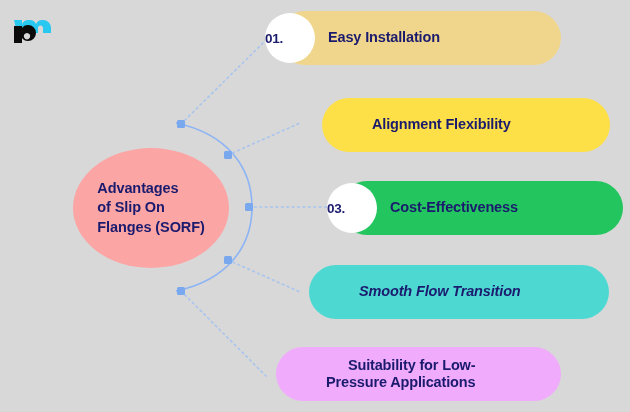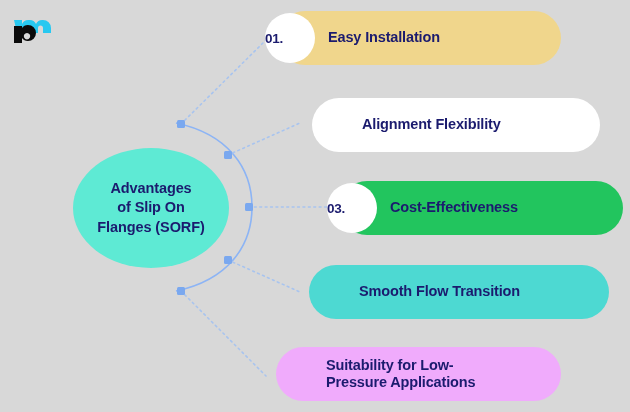--- a/index.html
+++ b/index.html
@@ -42,25 +42,24 @@
   }
 
   
   #hub {
     position: absolute;
     left: 73px;
     top: 148px;
     width: 156px;
     height: 120px;
     border-radius: 50%;
-    background: #5eead4;
+    background: #fca5a5;
     display: flex;
     align-items: center;
     justify-content: center;
-    text-align: center;
   }
   #hub-label {
     color: #1b1b6e;
     font-size: 14.5px;
     font-weight: bold;
     line-height: 1.32;
     letter-spacing: -0.1px;
     white-space: pre-line;
   }
 
@@ -71,20 +70,21 @@
     display: flex;
     align-items: center;
   }
   .pill {
     position: absolute;
     top: 0;
     height: 54px;
     border-radius: 27px;
     display: flex;
     align-items: center;
+    text-align: right;
   }
   .pill-text {
     color: #1b1b6e;
     font-size: 14.5px;
     font-weight: bold;
     line-height: 1.18;
     white-space: pre-line;
     letter-spacing: -0.15px;
   }
   .badge {
@@ -153,36 +153,36 @@
   <div class="row" style="left:265px; top:11px; width:300px;">
     <div class="pill" style="left:13px; width:233px; padding-left:50px; background:#f0d68c;">
       <span class="pill-text">Easy Installation</span>
     </div>
     <div class="badge">
       <span class="badge-text">01.</span>
     </div>
   </div>
 
   <div class="row" style="left:297px; top:98px; width:300px;">
-    <div class="pill" style="left:15px; width:238px; padding-left:50px; background:#ffffff;">
+    <div class="pill" style="left:25px; width:238px; padding-left:50px; background:#fde047;">
       <span class="pill-text">Alignment Flexibility</span>
     </div>
   </div>
 
   <div class="row" style="left:327px; top:181px; width:300px;">
     <div class="pill" style="left:13px; width:233px; padding-left:50px; background:#22c55e;">
       <span class="pill-text">Cost-Effectiveness</span>
     </div>
     <div class="badge">
       <span class="badge-text">03.</span>
     </div>
   </div>
 
   <div class="row" style="left:296px; top:265px; width:300px;">
-    <div class="pill" style="left:13px; width:250px; padding-left:50px; background:#4dd9d2;">
+    <div class="pill" style="left:13px; width:250px; padding-left:50px; background:#4dd9d2;font-style:italic;">
       <span class="pill-text">Smooth Flow Transition</span>
     </div>
   </div>
 
   <div class="row" style="left:263px; top:347px; width:300px;">
     <div class="pill" style="left:13px; width:235px; padding-left:50px; background:#f0abfc;">
       <span class="pill-text">Suitability for Low-
 Pressure Applications</span>
     </div>
   </div>

